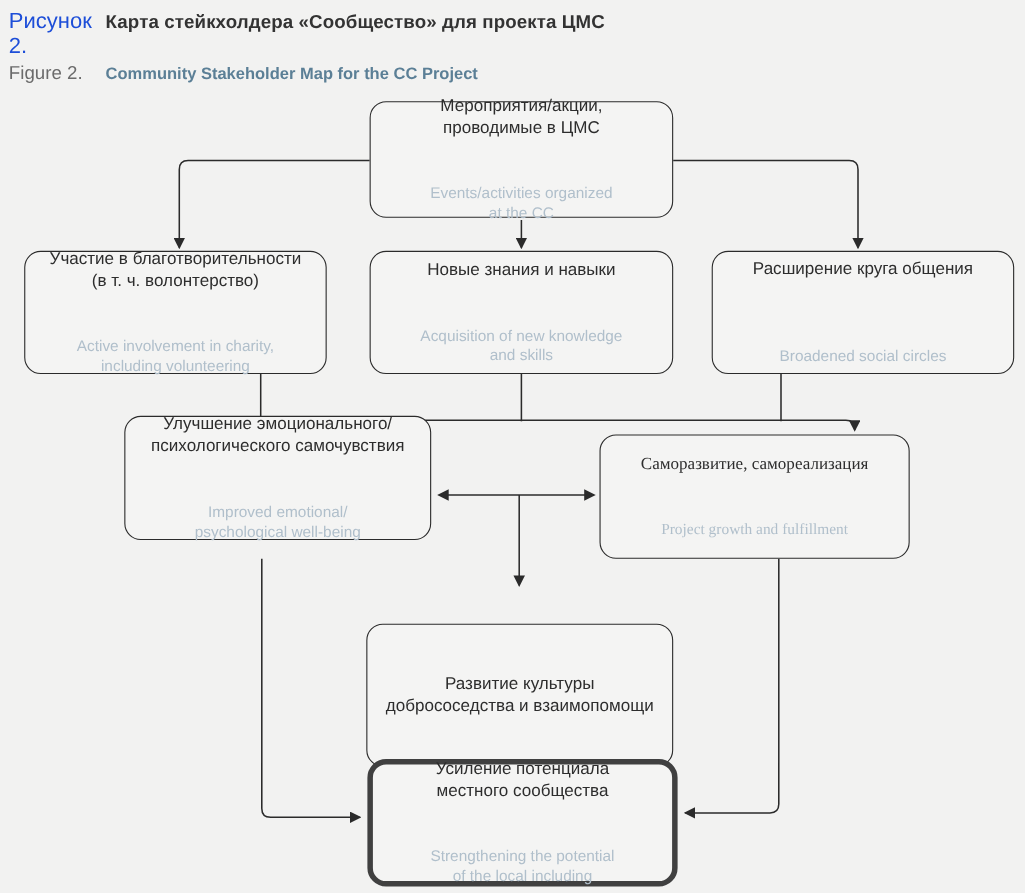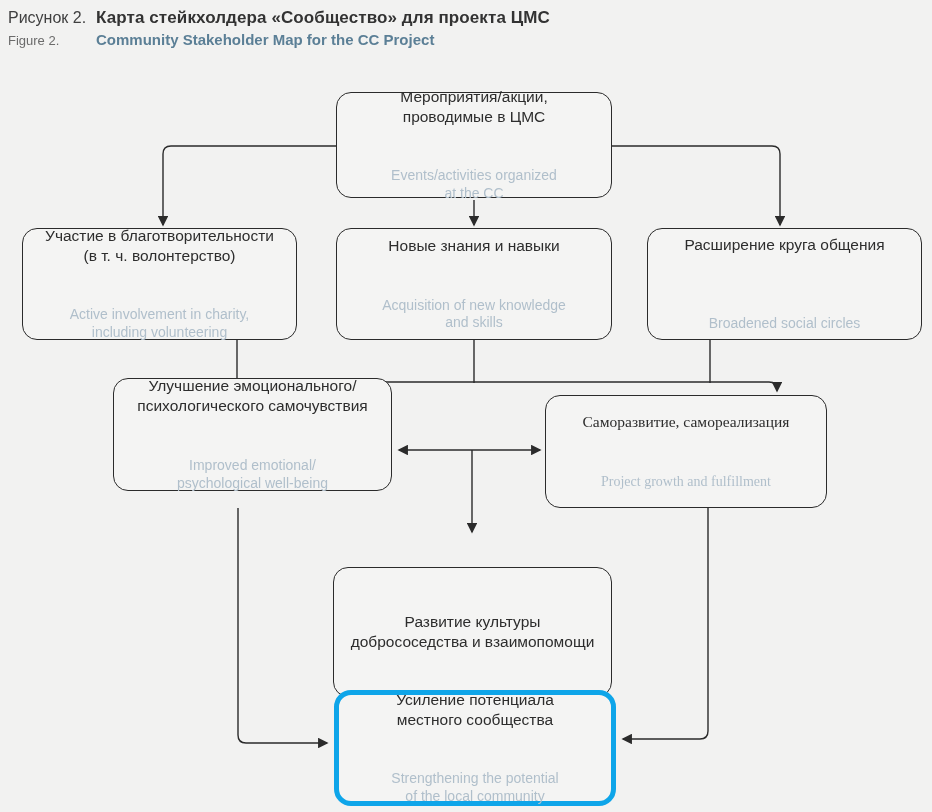--- a/index.html
+++ b/index.html
@@ -9,40 +9,40 @@
     width:932px;height:812px;overflow:hidden;position:relative;
   }
   .stage{position:relative;width:932px;height:812px;background:#f2f2f1;}
 
   
   .caption{
     position:absolute;left:8px;top:8px;
     display:grid;grid-template-columns:88px auto;column-gap:0;
     row-gap:3px;align-items:baseline;z-index:3;
   }
-  .cap-label-ru{font-size:16px;color:#404040;font-weight:400;}
+  .cap-label-ru{font-size:20px;color:#1d4ed8;font-weight:400;}
   .cap-title-ru{font-size:17px;color:#333333;font-weight:700;letter-spacing:.1px;text-align:right;}
-  .cap-label-en{font-size:13px;color:#6b6b6b;font-weight:400;}
+  .cap-label-en{font-size:17px;color:#6b6b6b;font-weight:400;}
   .cap-title-en{font-size:15px;font-weight:700;}
 
   
   svg.wires{position:absolute;left:0;top:0;width:932px;height:812px;z-index:1;}
   svg.wires path{fill:none;stroke:#2b2b2b;stroke-width:1.4;}
   svg.wires .head{fill:#2b2b2b;stroke:none;}
 
   
   .node{
     position:absolute;box-sizing:border-box;z-index:2;
     background:#f4f4f3;border:1.4px solid #2b2b2b;border-radius:15px;
     display:flex;flex-direction:column;justify-content:center;align-items:center;
     text-align:center;padding:6px 8px;gap:40px;
   }
   .node .ru{font-size:15.5px;color:#2d2d2d;line-height:1.28;white-space:pre-line;}
   .node .en{font-size:14px;color:#b0bfcb;line-height:1.28;white-space:pre-line;margin-top:1px;}
-  .node.highlight{border:5px solid #0ea5e9;border-radius:17px;}
+  .node.highlight{border:5px solid #404040;border-radius:17px;}
 </style>
 </head>
 <body>
 
 <div class="stage">
 
   <div class="caption">
     <span class="cap-label-ru">Рисунок 2.</span>
     <span class="cap-title-ru">Карта стейкхолдера «Сообщество» для проекта ЦМС</span>
     <span class="cap-label-en">Figure 2.</span>
@@ -116,16 +116,16 @@
 
   <div class="node" style="left:333px;top:536px;width:279px;height:130px;margin-top:31px;">
     <div class="ru">Развитие культуры
 добрососедства и взаимопомощи</div>
   </div>
 
   <div class="node highlight" style="left:334px;top:690px;width:282px;height:116px;">
     <div class="ru">Усиление потенциала
 местного сообщества</div>
     <div class="en">Strengthening the potential
-of the local community</div>
+of the local including</div>
   </div>
 
 </div>
 
 </body></html>

